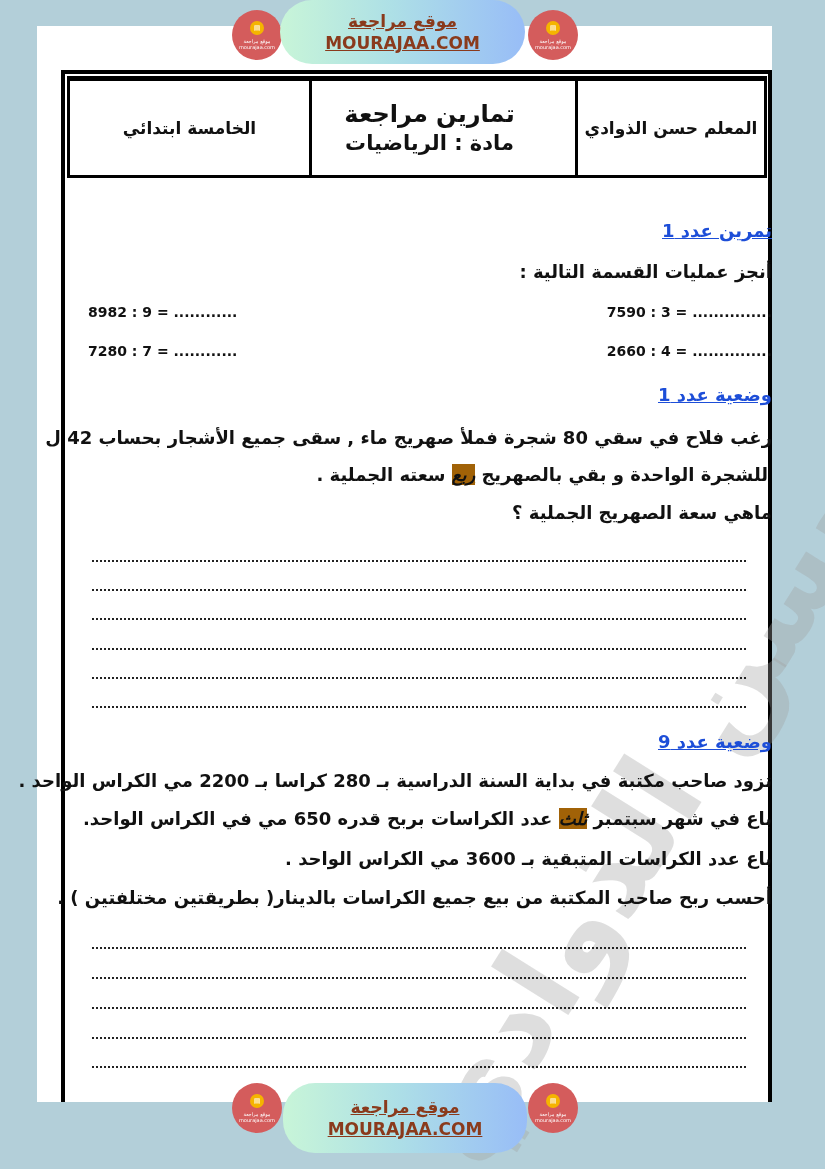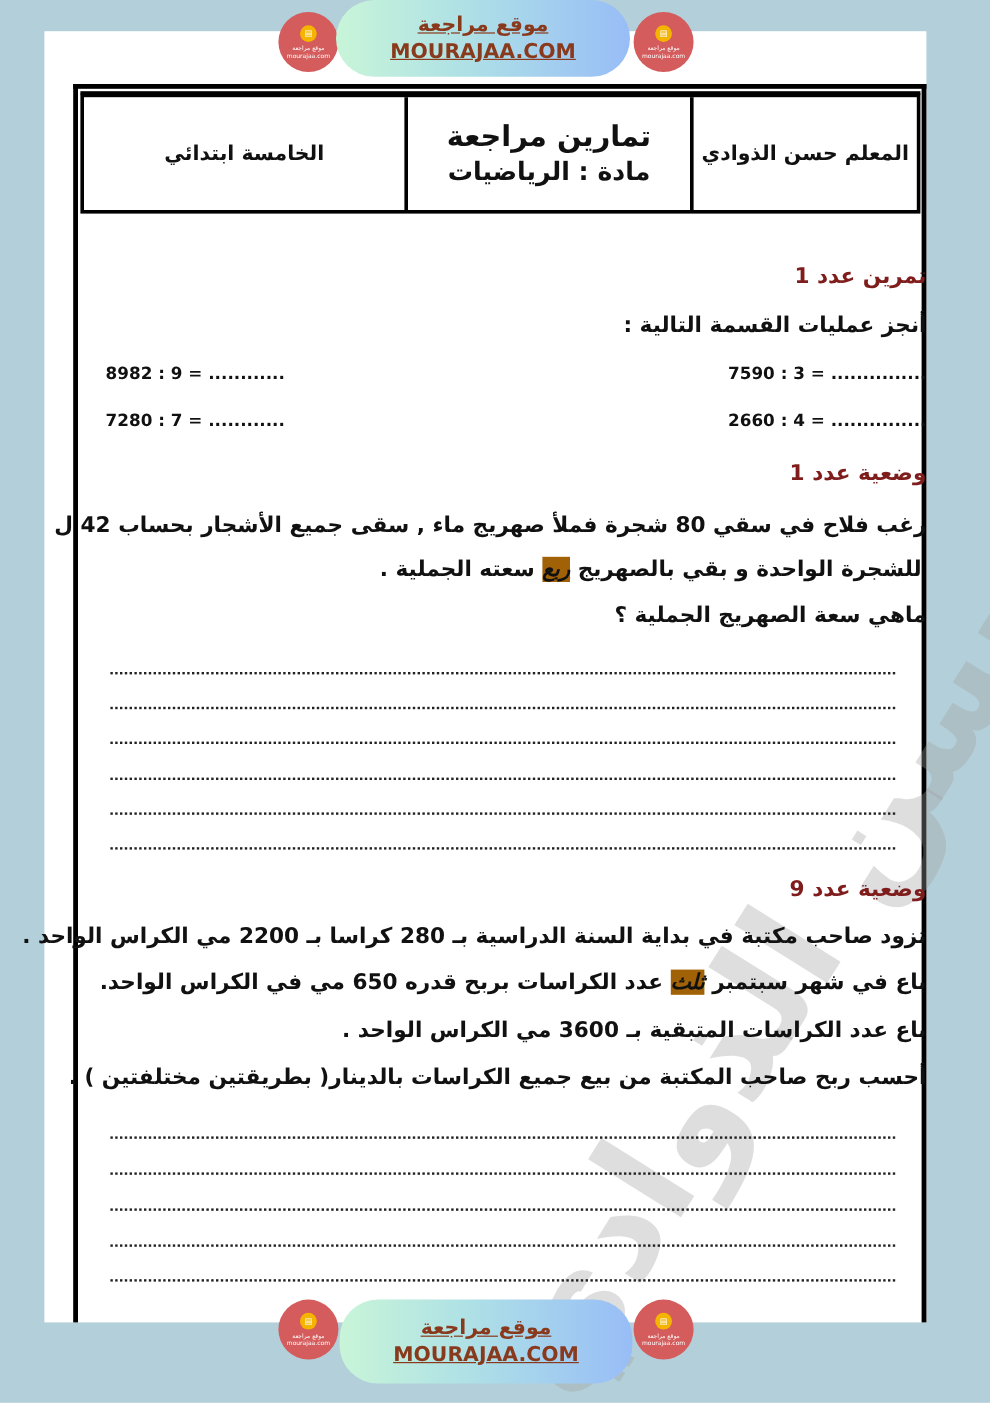--- a/index.html
+++ b/index.html
@@ -20,30 +20,30 @@
   .frame-inner-top {
     position:absolute; left:67px; top:76px; width:700px; height:3px; background:#000;
   }
   .header-table {
     position:absolute; left:67px; top:78px; width:700px; height:100px;
     border:3px solid #000; box-sizing:border-box;
     display:flex; flex-direction:row-reverse;
   }
   .hcell {
     display:flex; align-items:center; justify-content:center; flex-direction:column;
-    box-sizing:border-box; font-weight:bold; color:#111; direction:rtl;
+    box-sizing:border-box; font-weight:bold; color:#111; direction:rtl;margin-left:28px;
   }
   .hcell.teacher { width:189px; border-left:3px solid #000; font-size:17px; }
   .hcell.title { width:238px; border-left:3px solid #000;align-items:center; }
   .hcell.grade { flex:1; font-size:17px; }
   .title-main { font-size:24px; line-height:30px; }
   .title-sub { font-size:21px; line-height:28px; }
   .heading {
-    position:absolute; right:53px; color:#7f1d1d; font-weight:bold; font-size:18px;
-    direction:rtl;
+    position:absolute; right:53px; color:#1d4ed8; font-weight:bold; font-size:18px;
+    text-decoration:underline; direction:rtl;
   }
   .line {
     position:absolute; right:53px; font-weight:bold; font-size:18px; color:#111; direction:rtl;
     white-space:nowrap;
   }
   .eq {
     position:absolute; font-weight:bold; font-size:14px; color:#111; white-space:nowrap;
     direction:ltr;
   }
   .hl { background:#a16207; text-decoration:underline;font-style:italic; }

